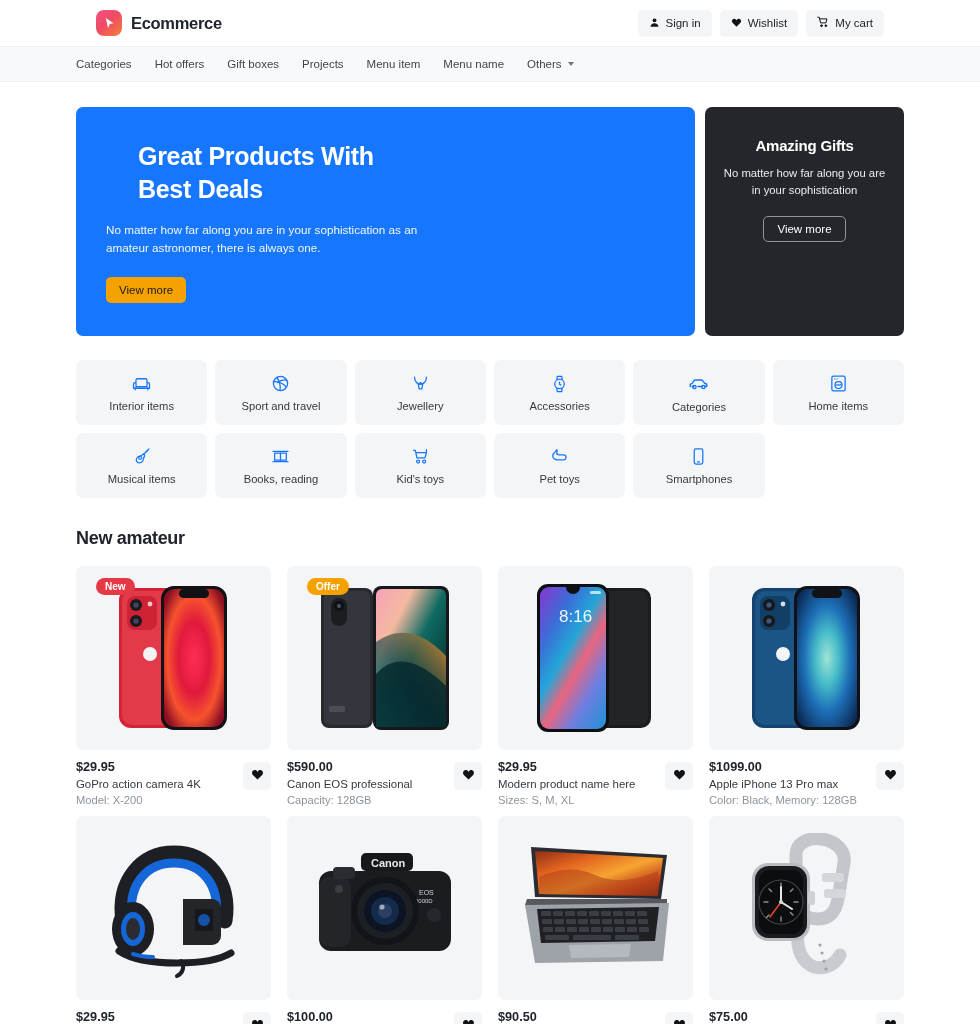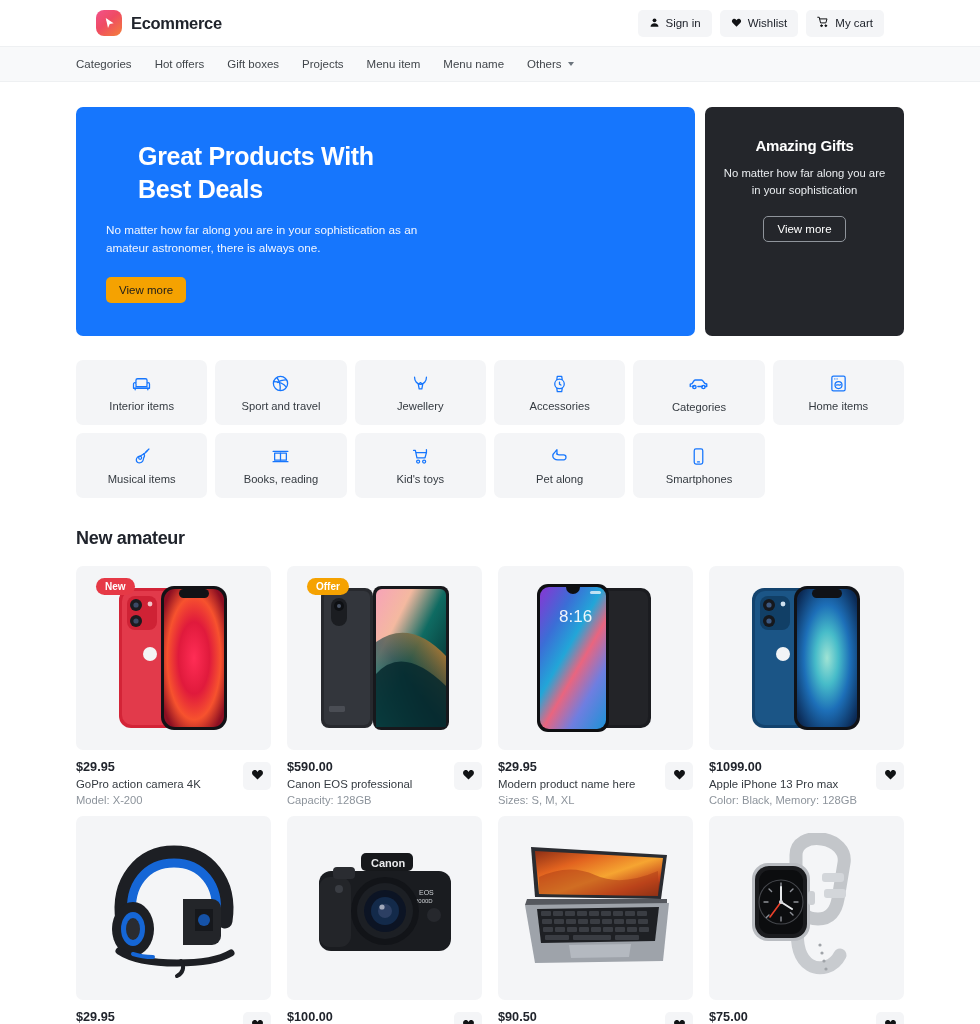--- a/index.html
+++ b/index.html
@@ -422,21 +422,21 @@
       <span class="cat-label">Kid's toys</span>
     </div>
 
     <div class="cat-tile">
       <span>
         <svg width="19" height="19" viewBox="0 0 24 24" fill="none" stroke="#1676fd" stroke-width="1.6" stroke-linecap="round" stroke-linejoin="round">
           <path d="M6.4 6.2 8.8 3.4v4.2c0 1.6 1.3 2.4 2.8 2.4h5.6c1.6 0 3 1.2 3 2.8 0 2.4-2.3 3.6-4.6 3.6H9.8c-3.4 0-6.3-2.2-6.3-5 0-2.2 1.3-4 2.9-5.2z"></path>
           <circle cx="8.2" cy="8.8" r="0.75" fill="#1676fd" stroke="none"></circle>
         </svg>
       </span>
-      <span class="cat-label">Pet along</span>
+      <span class="cat-label">Pet toys</span>
     </div>
 
 
     <div class="cat-tile">
       <span>
         <svg width="19" height="19" viewBox="0 0 24 24" fill="none" stroke="#1676fd" stroke-width="1.6" stroke-linecap="round" stroke-linejoin="round">
           <rect x="6.6" y="2.4" width="10.8" height="19.2" rx="2.2"></rect>
           <path d="M10.8 18.8h2.4"></path>
         </svg>
       </span>

